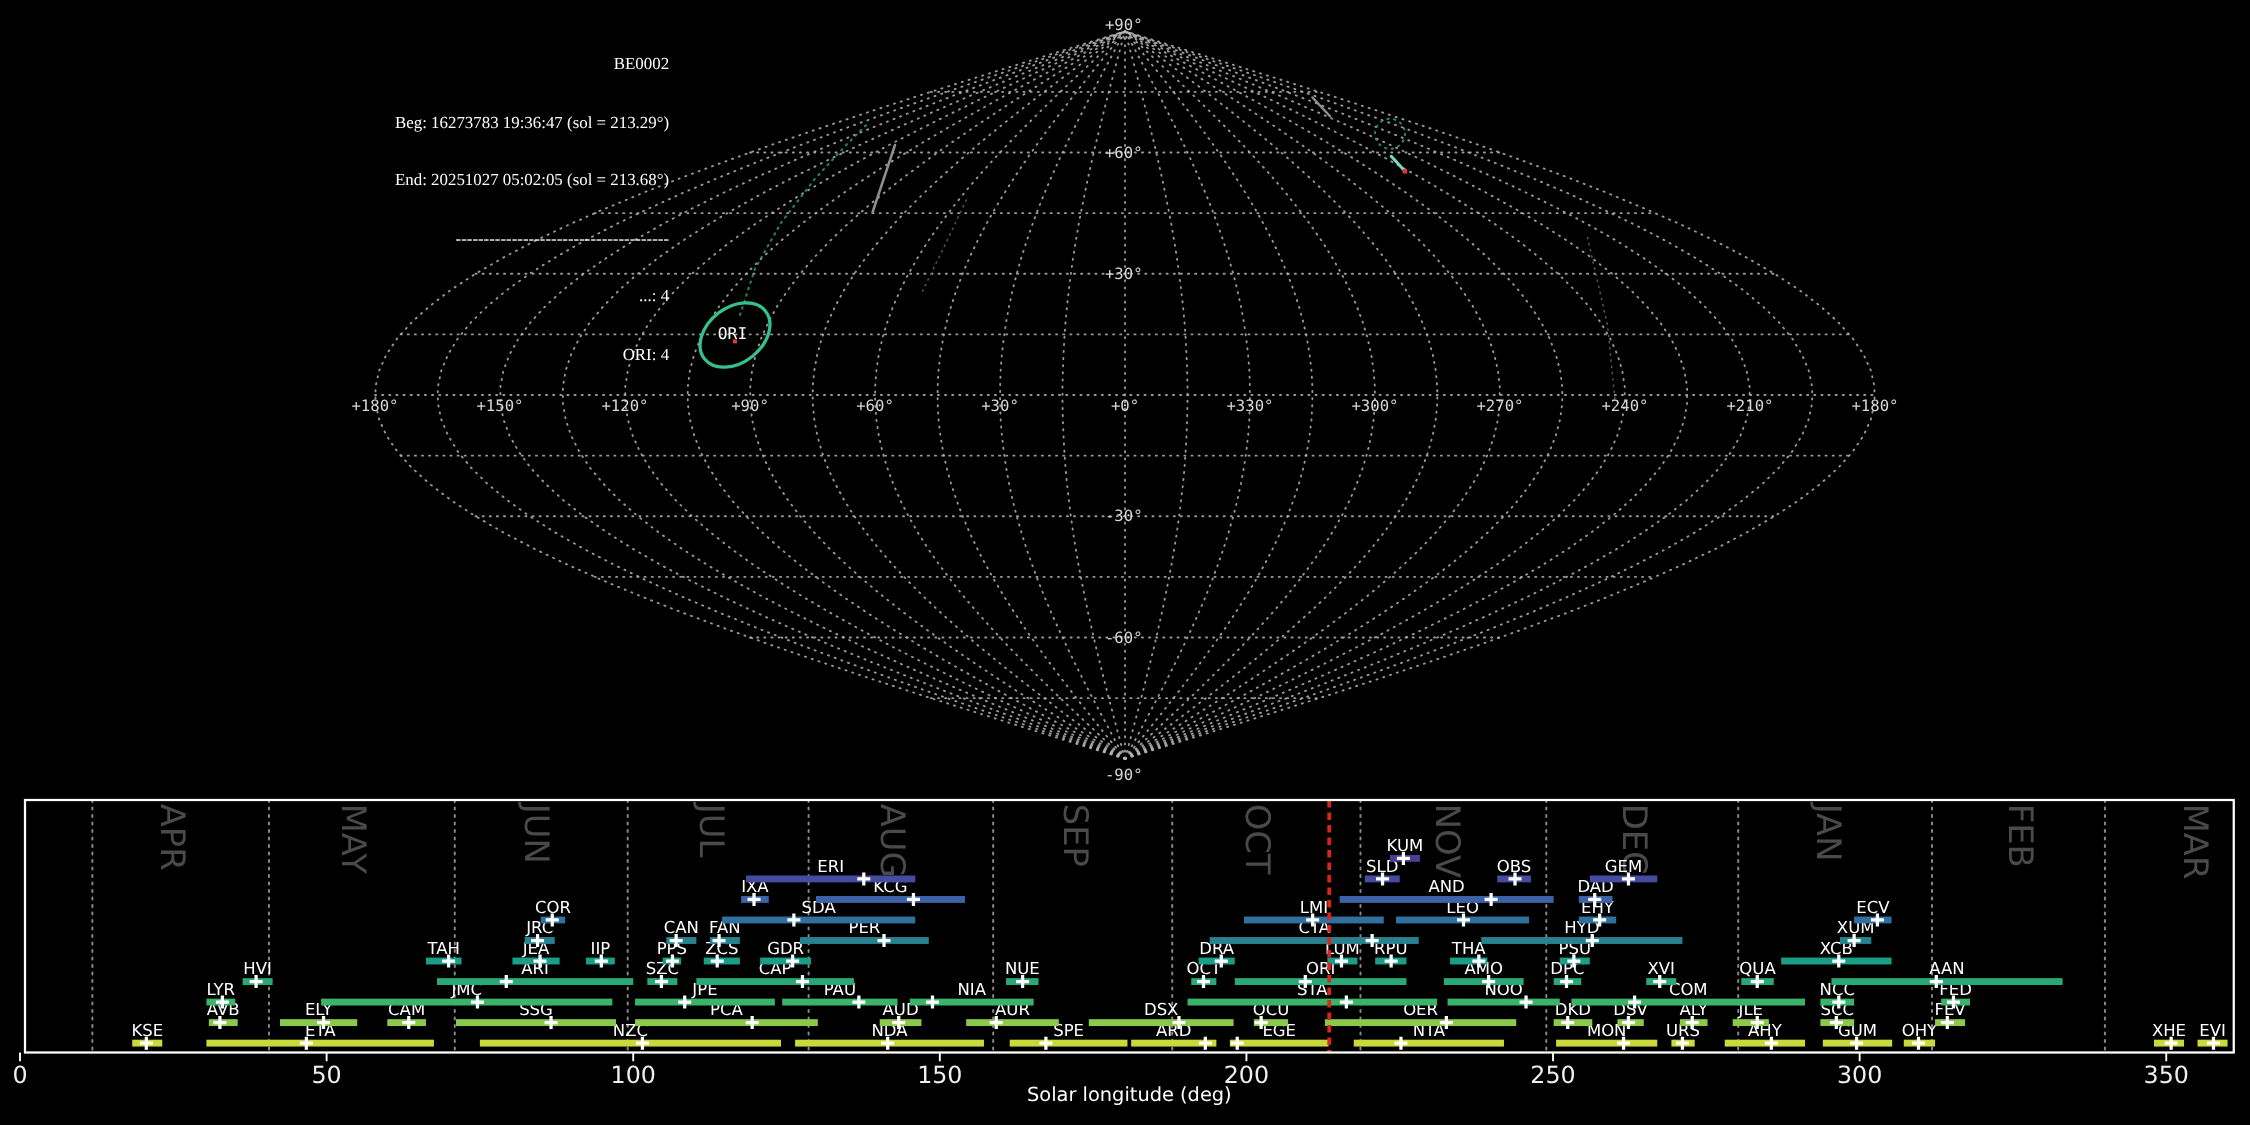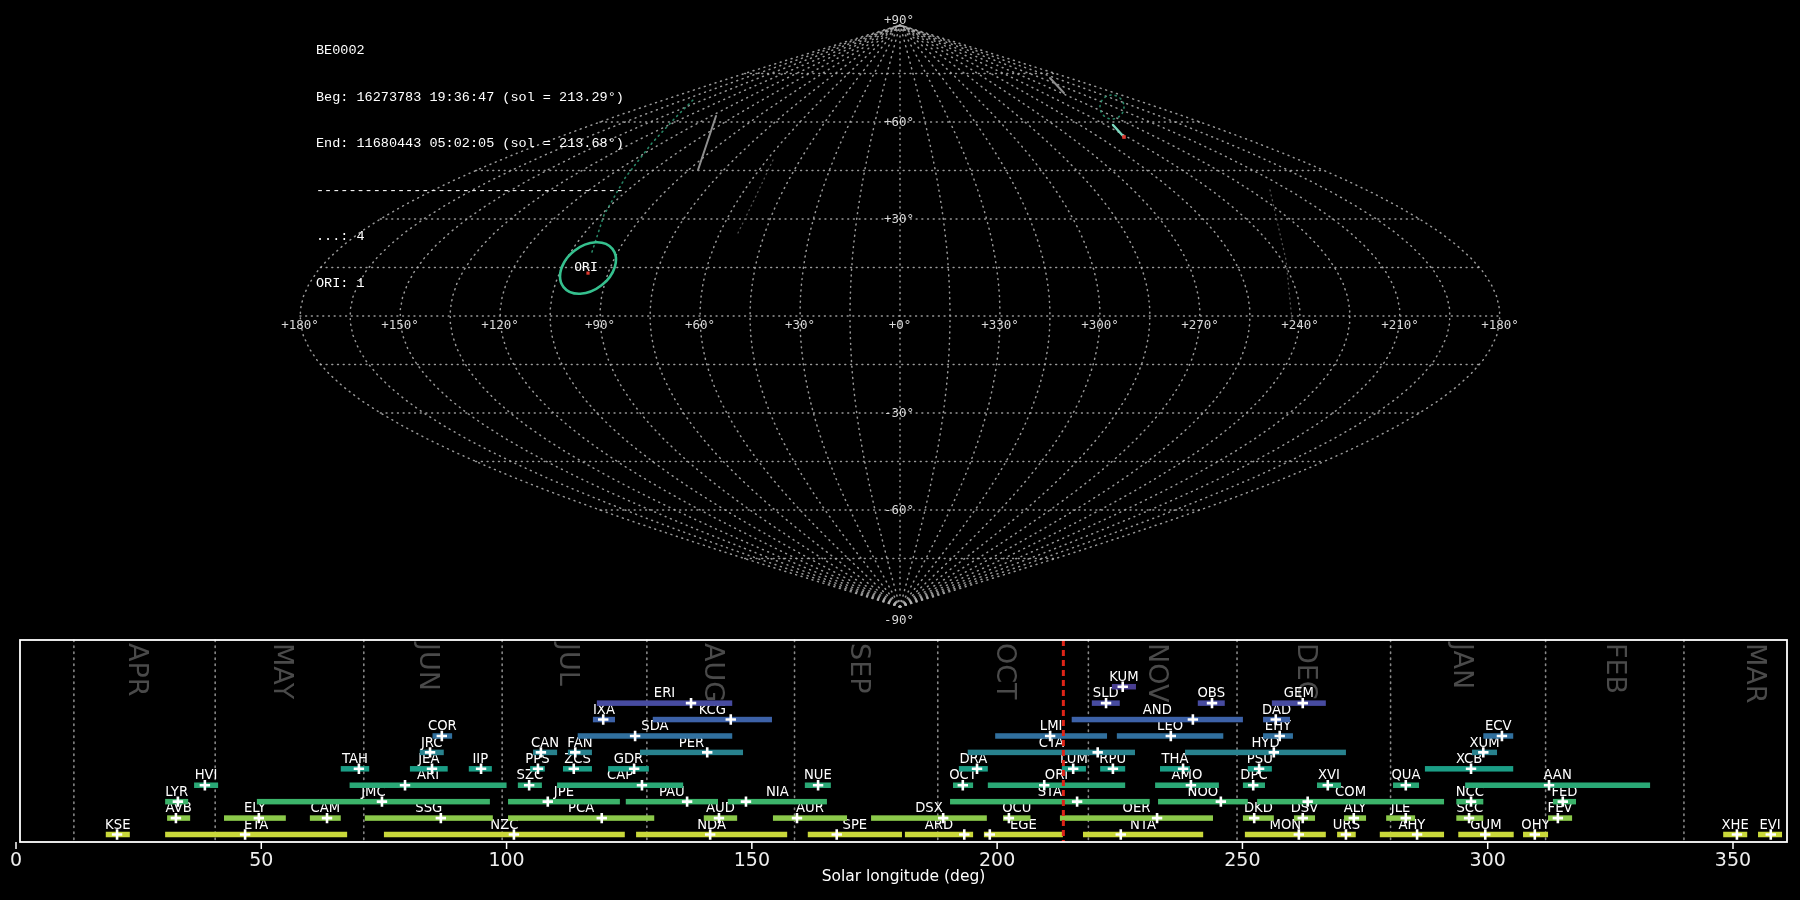--- a/index.html
+++ b/index.html
@@ -1,21 +1,21 @@
 <!DOCTYPE html>
 <html><head>
 <meta charset="utf-8">
 <style>
   html,body{margin:0;padding:0;background:#000;}
   #stage{position:relative;width:1800px;height:900px;background:#000;overflow:hidden;
          font-family:"DejaVu Sans",sans-serif;}
   #skychart{position:absolute;left:0;top:0;}
   #header{position:absolute;left:316px;top:12px;color:#ffffff;
-          font-family:Liberation Mono, monospace;font-size:13.5px;line-height:15.5px;
-          white-space:pre;}
+          font-family:Liberation Serif, serif;font-size:13.5px;line-height:15.5px;
+          white-space:pre;text-align:right;}
   .hline{display:block;}
 </style>
 </head>
 <body>
 
 <div id="stage">
   <svg id="skychart" width="1800" height="900">
       <line x1="744.7085729384876" y1="558.5" x2="1055.2914270615124" y2="558.5" fill="none" stroke="#b4b4b4" stroke-width="1.5" stroke-dasharray="0.9 4.8" stroke-linecap="round" opacity="0.85"></line>
       <line x1="600" y1="510" x2="1200" y2="510" fill="none" stroke="#b4b4b4" stroke-width="1.5" stroke-dasharray="0.9 4.8" stroke-linecap="round" opacity="0.85"></line>
       <line x1="475.73593128807147" y1="461.5" x2="1324.2640687119285" y2="461.5" fill="none" stroke="#b4b4b4" stroke-width="1.5" stroke-dasharray="0.9 4.8" stroke-linecap="round" opacity="0.85"></line>
@@ -383,18 +383,18 @@
       <text x="1242.4250000000002" y="866" fill="#eeeeee" font-family="&quot;DejaVu Sans&quot;,sans-serif" font-size="19" text-anchor="middle">250</text>
       <line x1="1487.71" y1="842" x2="1487.71" y2="849" stroke="#ffffff" stroke-width="1.5"></line>
       <text x="1487.71" y="866" fill="#eeeeee" font-family="&quot;DejaVu Sans&quot;,sans-serif" font-size="19" text-anchor="middle">300</text>
       <line x1="1732.9950000000001" y1="842" x2="1732.9950000000001" y2="849" stroke="#ffffff" stroke-width="1.5"></line>
       <text x="1732.9950000000001" y="866" fill="#eeeeee" font-family="&quot;DejaVu Sans&quot;,sans-serif" font-size="19" text-anchor="middle">350</text>
       <text x="903.5" y="881" fill="#ffffff" font-family="&quot;DejaVu Sans&quot;,sans-serif" font-size="15.5" text-anchor="middle">Solar longitude (deg)</text>
     </svg>
   <div id="header">
     <span class="hline">BE0002</span>
     <span class="hline">Beg: 16273783 19:36:47 (sol = 213.29°)</span>
-    <span class="hline">End: 11680443 05:02:05 (sol = 213.68°)</span>
+    <span class="hline">End: 20251027 05:02:05 (sol = 213.68°)</span>
     <span class="hline">--------------------------------------</span>
     <span class="hline">...: 4</span>
-    <span class="hline">ORI: 1</span>
+    <span class="hline">ORI: 4</span>
   </div>
 </div>
 
 </body></html>

